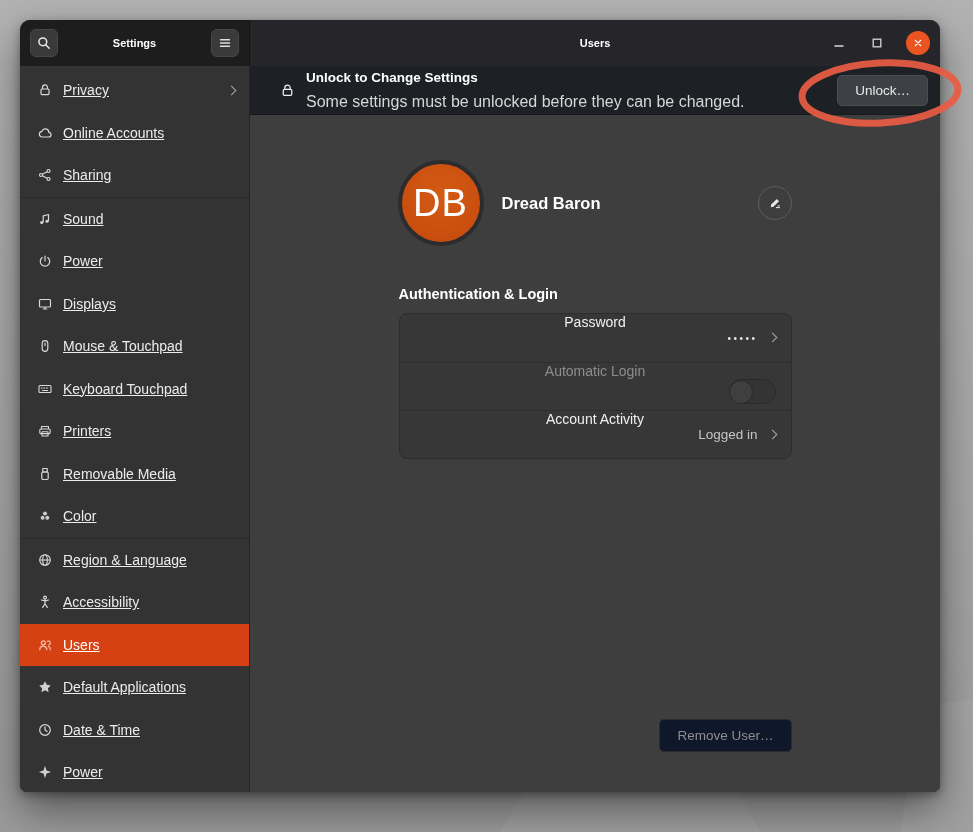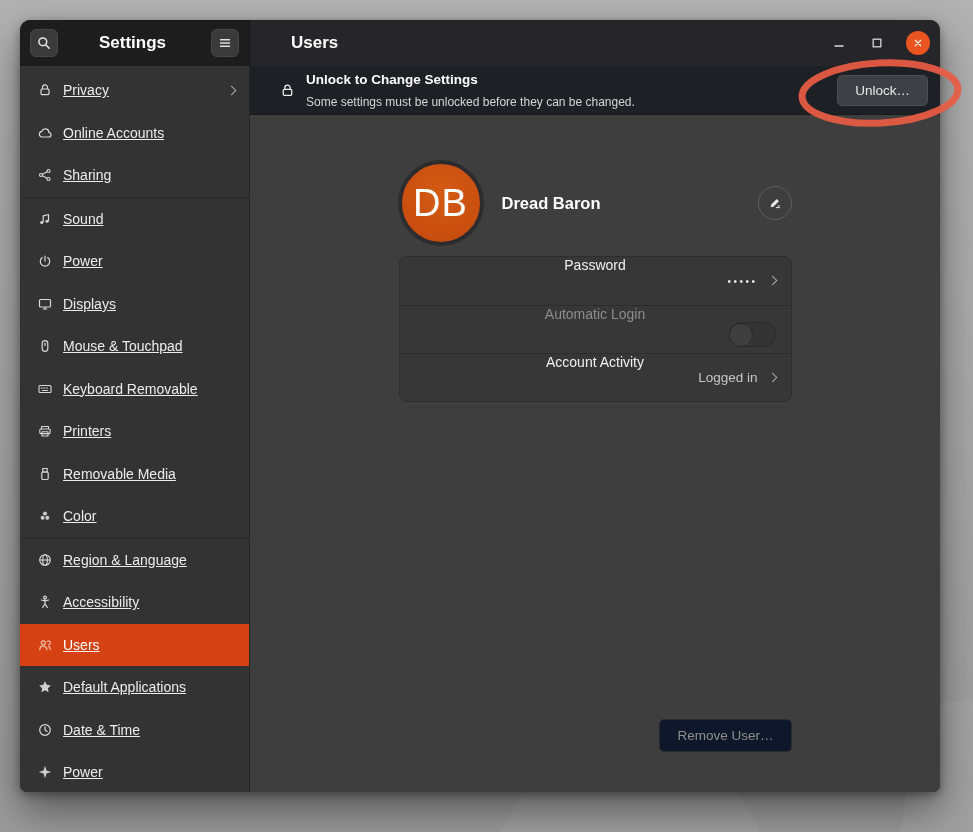--- a/index.html
+++ b/index.html
@@ -15,21 +15,21 @@
             box-shadow:0 18px 42px rgba(0,0,0,.45), 0 3px 10px rgba(0,0,0,.35);
             display:flex; flex-direction:column; background:#3e3e3e; }
 
   
   .headerbar { height:46px; flex:none; display:flex; }
   .hb-left { width:230px; flex:none; background:#1d1d1d; border-right:1px solid #141414;
              display:flex; align-items:center; padding:0 10px; }
   .hb-right { flex:1; background:#26262a; display:flex; align-items:center; position:relative; }
   .hb-btn { width:28px; height:28px; border-radius:6px; background:#3a3a3a; border:1px solid #474747;
             display:flex; align-items:center; justify-content:center; }
-  .hb-title { flex:1; color:#ffffff; font-weight:bold; font-size:17px;padding-left:41px; }
+  .hb-title { flex:1; text-align:center; color:#ffffff; font-weight:bold; font-size:11px; }
   .win-controls { position:absolute; right:10px; top:0; height:100%; display:flex; align-items:center; gap:21px; }
   .ctrl { display:flex; align-items:center; justify-content:center; width:17px; height:17px; }
   .close-circle { width:24px; height:24px; border-radius:50%; background:#E95420;
                   display:flex; align-items:center; justify-content:center; }
 
   
   .body-row { flex:1; display:flex; min-height:0; }
   .sidebar { width:230px; flex:none; background:#333333; border-right:1px solid #262626; padding-top:3px; overflow:hidden; }
   .side-item { height:42.5px; display:flex; align-items:center; padding:0 14px 0 17px; color:#ececec; font-size:14px;text-decoration:underline; }
   .side-item .icn { width:16px; height:16px; flex:none; display:flex; align-items:center; justify-content:center; }
@@ -38,21 +38,21 @@
   .side-div { height:1px; background:#2a2a2a; }
   .chev { width:7px; height:7px; border-top:1.5px solid #a9a9a9; border-right:1.5px solid #a9a9a9;
           transform:rotate(45deg); margin-left:auto; flex:none; }
 
   
   .main { flex:1; display:flex; flex-direction:column; background:#3e3e3e; min-width:0; }
   .banner { height:49px; flex:none; background:#1d2024; border-bottom:1px solid #17191c;
             display:flex; align-items:center; padding:0 12px 0 29px; }
   .banner-texts { margin-left:10px; }
   .banner-title { color:#ffffff; font-size:13.5px; font-weight:bold; }
-  .banner-sub { color:#d6d6d6; font-size:12px; margin-top:8px; }
+  .banner-sub { color:#d6d6d6; font-size:16px; margin-top:8px; }
   .unlock-btn { margin-left:auto; background:#3d4045; border:1px solid #4b4e52; border-radius:5px;
                 color:#e8e8e8; font-size:13.5px; padding:7px 17px; cursor:pointer; }
 
   .content { flex:1; display:flex; flex-direction:column; align-items:center; }
   .user-row { width:393px; margin-top:46px; display:flex; align-items:center; }
   .avatar { width:84px; height:84px; border-radius:50%; flex:none;
             background:radial-gradient(circle at 50% 38%, #d35b14 0%, #CB5010 60%, #c04a0c 100%);
             border:3px solid #2c2c2e; box-shadow:0 0 0 1px rgba(0,0,0,.3);
             display:flex; align-items:center; justify-content:center;
             color:#ffffff; font-size:38px; letter-spacing:1px; }
@@ -211,21 +211,21 @@
       </div>
 
       <div class="side-item">
         <span class="icn">
             <svg width="16" height="16" viewBox="0 0 16 16" fill="none" stroke="#d8d8d8" stroke-width="1.1" stroke-linecap="round">
               <rect x="2" y="4.5" width="12" height="7" rx="1"></rect>
               <path d="M4.2 7h7.6" stroke-dasharray="1 1.6"></path>
               <path d="M5.5 9.5h5"></path>
             </svg>
           </span>
-        <span class="lbl">Keyboard Removable</span>
+        <span class="lbl">Keyboard Touchpad</span>
       </div>
 
       <div class="side-item">
         <span class="icn">
             <svg width="16" height="16" viewBox="0 0 16 16" fill="none" stroke="#d8d8d8" stroke-width="1.1" stroke-linejoin="round">
               <path d="M4.5 6V3.5h7V6"></path>
               <rect x="2.8" y="6" width="10.4" height="4.6" rx="1"></rect>
               <rect x="5" y="8.8" width="6" height="4.2"></rect>
             </svg>
           </span>
@@ -344,20 +344,21 @@
           <div class="edit-btn">
             <span>
               <svg width="16" height="16" viewBox="0 0 16 16">
                   <path d="M9.8 4l2.2 2.2-5.6 5.6-2.7.5.5-2.7z" fill="#e8e8e8"></path>
                   <path d="M9.3 12.6h3.2M11 11h1.5" stroke="#e8e8e8" stroke-width="1" stroke-linecap="round"></path>
                 </svg>
             </span>
           </div>
         </div>
 
+        <div class="section-h">Authentication &amp; Login</div>
 
         <div class="card">
 
           <div class="crow">
             <span class="crow-label">Password</span>
             <span class="crow-right">
               <span class="dots">•••••</span>
               <span class="chev"></span>
             </span>
           </div>

